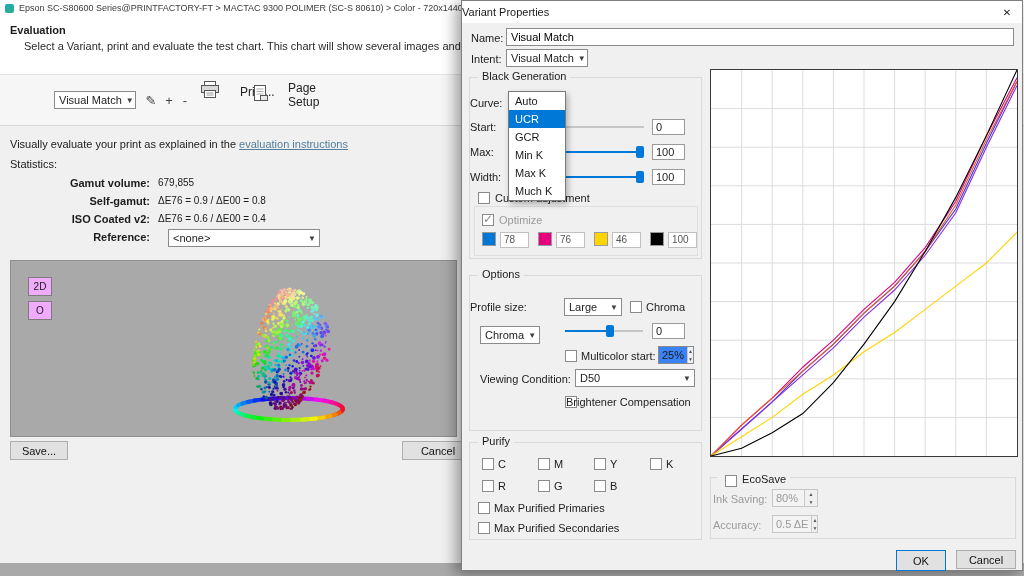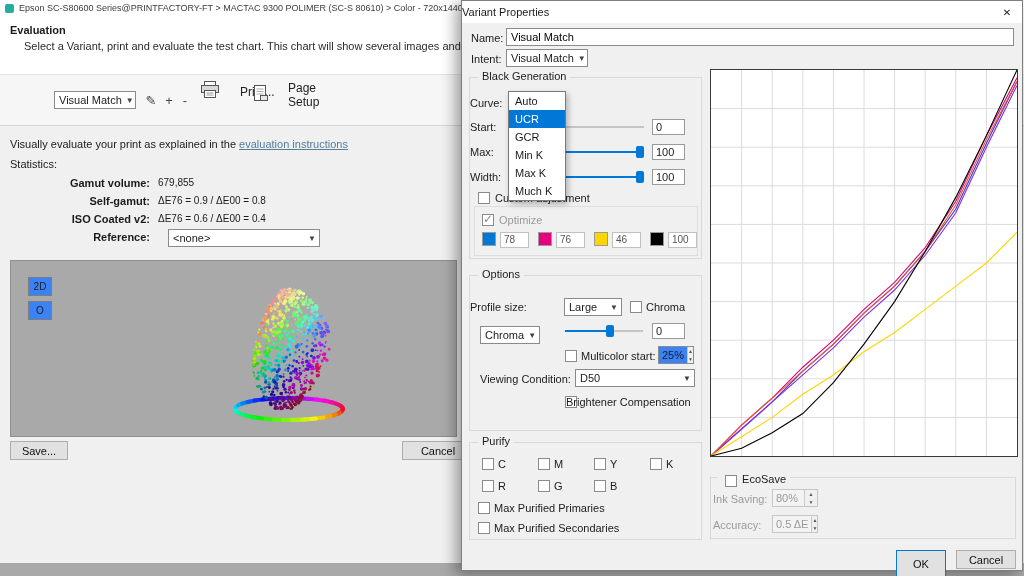--- a/index.html
+++ b/index.html
@@ -17,21 +17,21 @@
   #toolbar{left:0;top:74px;width:100%;height:52px;background:#f6f6f6;border-top:1px solid #e3e3e3;border-bottom:1px solid #d7d7d7}
   .combo{display:flex;align-items:center;justify-content:space-between;background:#fff;border:1px solid #8a8a8a;height:18px;padding:0 3px 0 4px;font-size:11px;white-space:nowrap;overflow:hidden}
   .combo .arrow{font-size:8px;color:#3f3f3f;margin-left:4px;flex:0 0 auto}
   .tbtn{display:flex;align-items:center;justify-content:center;color:#444;font-size:13px;cursor:default}
   .tool-big{display:flex;flex-direction:row;align-items:center;gap:20px;font-size:12px;color:#222}
   .link{color:#537d9c;text-decoration:underline;cursor:pointer}
   .stat-row{position:absolute;left:0;width:455px;height:16px}
   .stat-label{position:absolute;left:0;width:150px;text-align:right;font-weight:bold;font-size:11px}
   .stat-value{position:absolute;left:158px;font-size:10px;white-space:nowrap}
   #gamut{left:10px;top:260px;width:447px;height:177px;background:#a9a9a9;border:1px solid #8f8f8f}
-  .gbtn{position:absolute;width:24px;height:19px;background:#3b82f6;border:1px solid #7d7d7d;display:flex;align-items:center;justify-content:center;font-size:10px;color:#222}
+  .gbtn{position:absolute;width:24px;height:19px;background:#f0abfc;border:1px solid #7d7d7d;display:flex;align-items:center;justify-content:center;font-size:10px;color:#222}
   .btn{background:#e1e1e1;border:1px solid #adadad;display:flex;align-items:center;justify-content:center;font-size:11px;color:#111}
   .btn.default{border:1px solid #0078d7}
   
   #dialog{left:461px;top:0;width:562px;height:571px;background:#f0f0f0;border:1px solid #7f7f7f;box-shadow:-5px 3px 14px rgba(0,0,0,.38)}
   #dlg-titlebar{left:0;top:0;width:100%;height:22px;background:#fff;display:flex;align-items:center}
   #dlg-titlebar .t{font-size:11px;flex:1}
   #dlg-close{width:30px;height:22px;display:flex;align-items:center;justify-content:center;font-size:10px;color:#222;cursor:default}
   .lbl{font-size:11px;line-height:18px;white-space:nowrap}
   .lbl.r{text-align:left}
   .txt{background:#fff;border:1px solid #8a8a8a;font-size:11px;padding:0 4px;font-family:inherit}
@@ -1113,16 +1113,16 @@
       <div class="a lbl r dim" style="left:2px;top:38px;width:55px">Accuracy:</div>
       <div class="spin dis" style="left:61px;top:37px;width:46px">
         <span class="val">0.5 ΔE</span>
         <span class="arr">
             <div>▲</div>
             <div>▼</div>
           </span>
       </div>
     </div>
 
-    <div class="a btn default" style="left:434px;top:549px;width:50px;height:27px">OK</div>
+    <div class="a btn default" style="left:434px;top:549px;width:50px;height:21px">OK</div>
     <div class="a btn" style="left:494px;top:549px;width:60px;height:19px">Cancel</div>
   </div>
 </div>
 
 </body></html>

